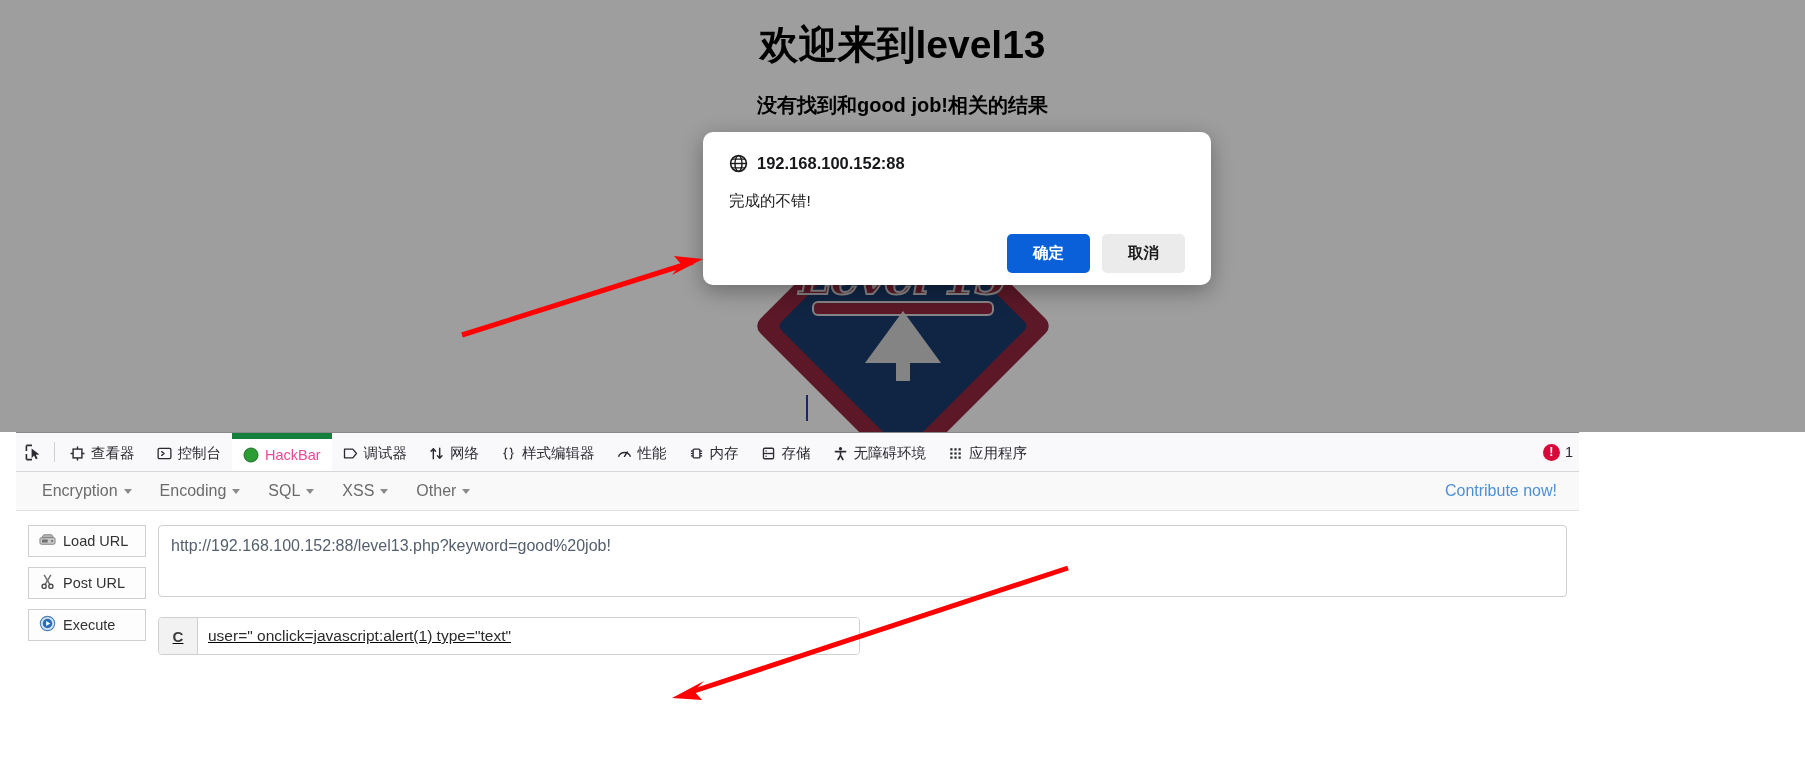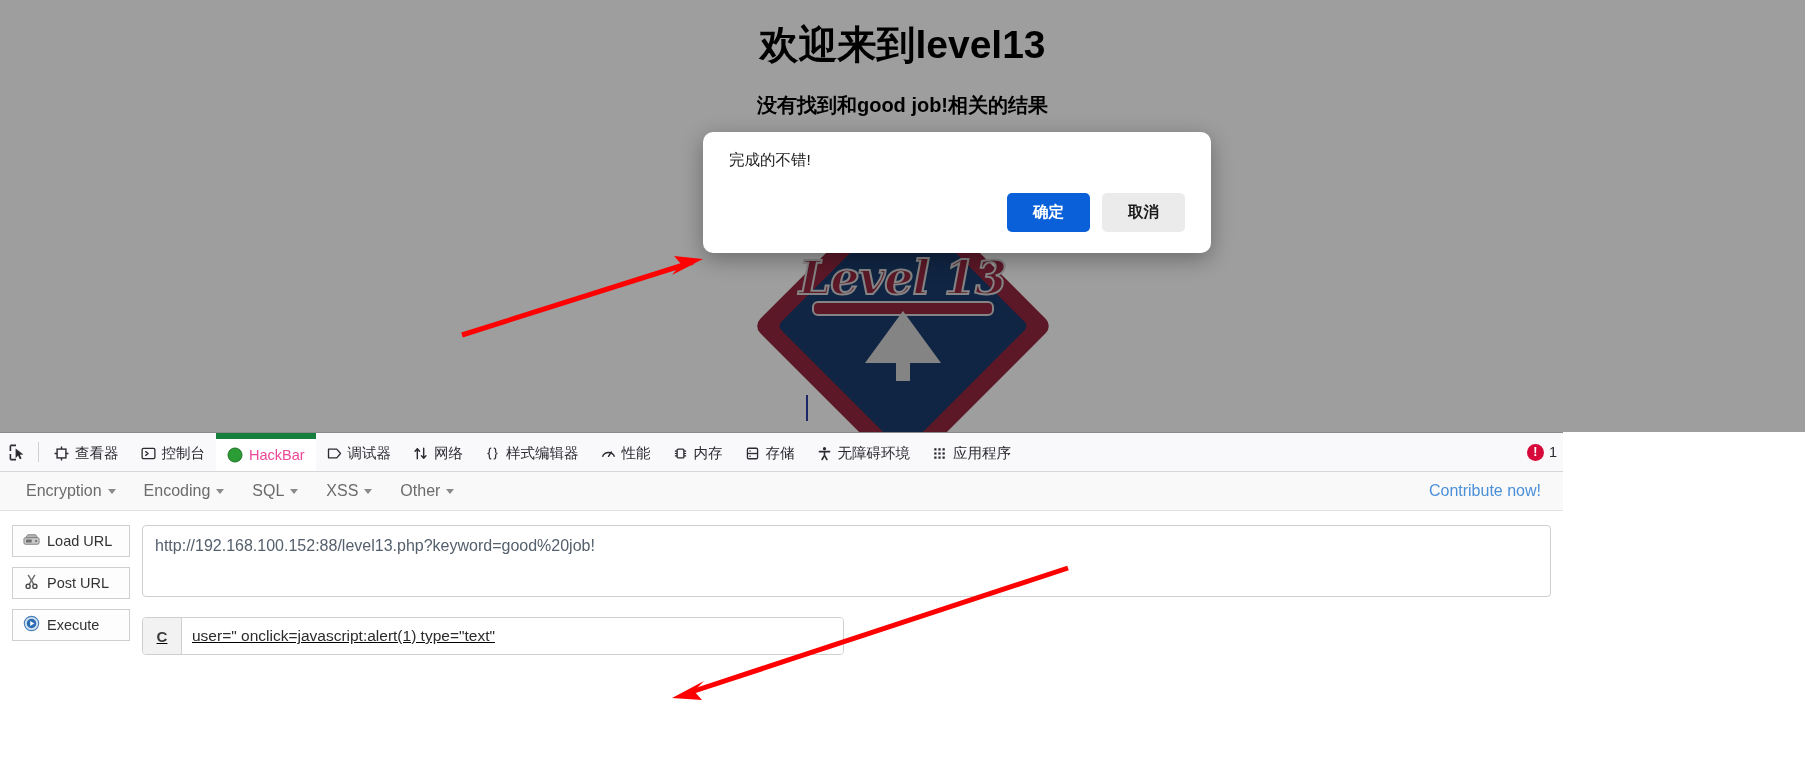--- a/index.html
+++ b/index.html
@@ -137,42 +137,42 @@
     letter-spacing: 0px;
   }
   .modal-body {
     padding: 17px 26px 0 26px;
     font-size: 15.5px; color: #1c1c1c;
     line-height: 1.4;
   }
   .modal-actions {
     display: flex; justify-content: flex-end; align-items: center;
     gap: 12px;
-    padding: 22px 26px 21px 26px;
+    padding: 22px 26px 12px 26px;
   }
   .btn-primary {
     background: #0a60d8; color: #ffffff;
     border: none; border-radius: 5px;
     font-family: "Liberation Sans", sans-serif;
     font-size: 15.5px; font-weight: bold;
     padding: 9px 26px;
     cursor: pointer;
   }
   .btn-secondary {
     background: #ebebeb; color: #1a1a1a;
     border: none; border-radius: 5px;
     font-family: "Liberation Sans", sans-serif;
     font-size: 15.5px; font-weight: bold;
     padding: 9px 26px;
     cursor: pointer;
   }
 
   
   .devtools {
-    position: absolute; left: 0; top: 432px;
+    position: absolute; left: 16px; top: 432px;
     width: 1563px; height: 334px;
     background: #ffffff;
     border-top: 1px solid #8a8a8a;
   }
   .dt-tabbar {
     display: flex; align-items: stretch;
     height: 38px;
     background: #f9f9fb;
     border-bottom: 1px solid #d7d7db;
     position: relative;
@@ -363,20 +363,30 @@
           <div class="logo-bell-clap"></div>
         </div>
       </div>
 
       <div class="page-caret"></div>
     </div>
 
     <div class="modal-overlay"></div>
 
     <div class="modal-dialog">
+      <div class="modal-head">
+        <svg class="modal-globe" viewBox="0 0 20 20">
+          <circle cx="10" cy="10" r="8.3" fill="none" stroke="#1c1c1c" stroke-width="1.7"></circle>
+          <ellipse cx="10" cy="10" rx="3.7" ry="8.3" fill="none" stroke="#1c1c1c" stroke-width="1.5"></ellipse>
+          <line x1="1.7" y1="10" x2="18.3" y2="10" stroke="#1c1c1c" stroke-width="1.5"></line>
+          <line x1="3.1" y1="5.4" x2="16.9" y2="5.4" stroke="#1c1c1c" stroke-width="1.3"></line>
+          <line x1="3.1" y1="14.6" x2="16.9" y2="14.6" stroke="#1c1c1c" stroke-width="1.3"></line>
+        </svg>
+        <span class="modal-origin">192.168.100.152:88</span>
+      </div>
       <div class="modal-body">完成的不错!</div>
       <div class="modal-actions">
         <button class="btn-primary">确定</button>
         <button class="btn-secondary">取消</button>
       </div>
     </div>
   </div>
 
   <div class="devtools">
 

